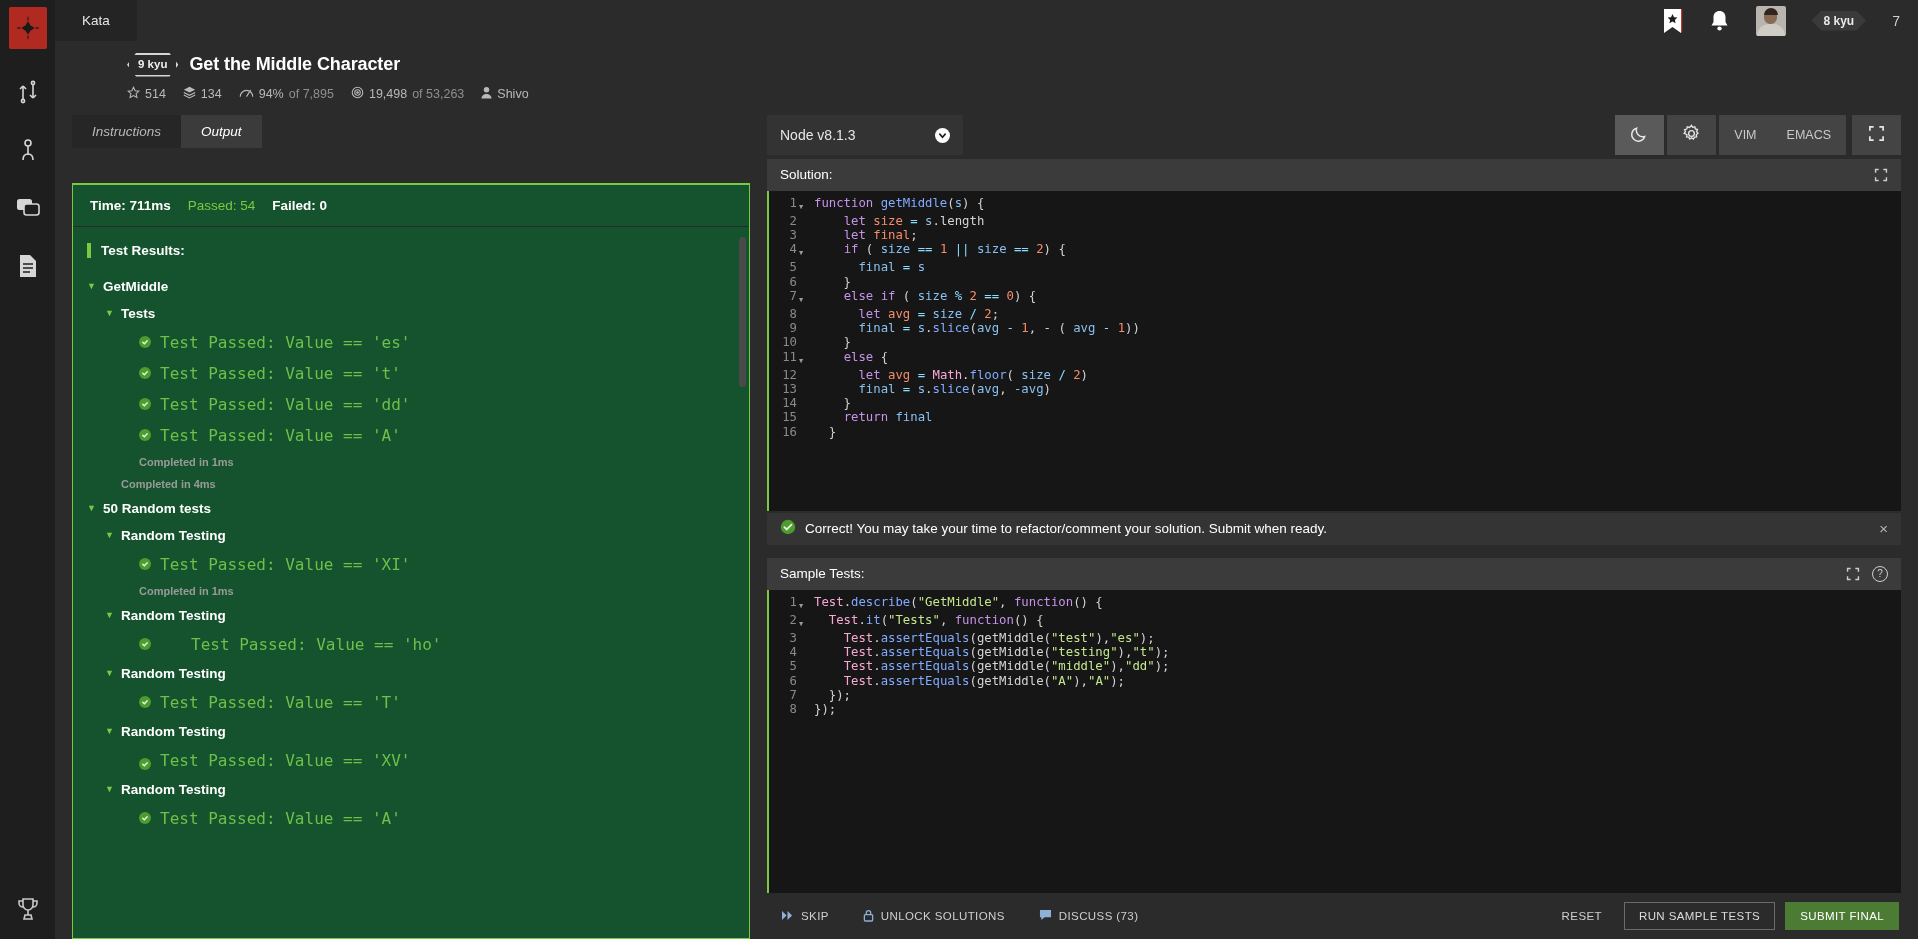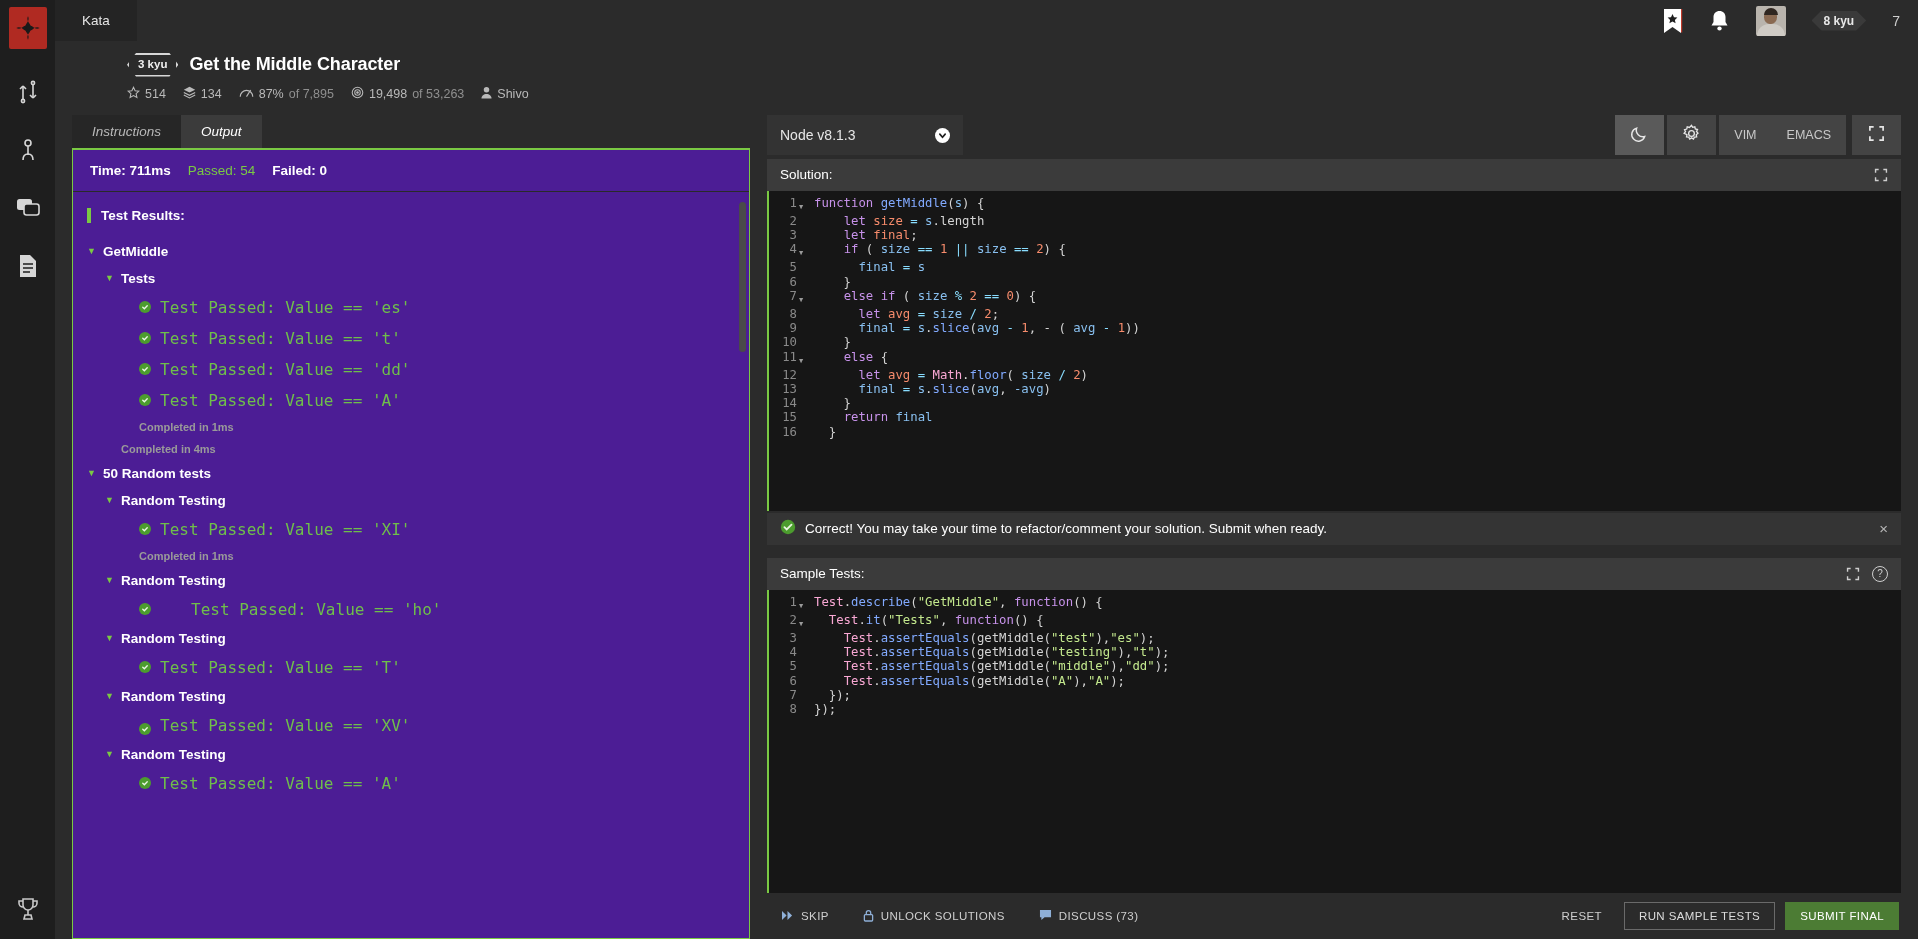--- a/index.html
+++ b/index.html
@@ -83,22 +83,22 @@
   
   .tabs { display: flex; flex: 0 0 auto; }
   .tab {
     padding: 9px 20px; font-size: 13.5px; color: #b9b9b9; background: #262626; font-style: italic;
   }
   .tab.active { background: #3b3b3b; color: #ffffff; }
 
   
   .output-panel {
     flex: 1; border: 1px solid #7ac943; border-top: 2px solid #7ac943;
-    background: #4c1d95; min-height: 0; display: flex; flex-direction: column;
-    position: relative; overflow: hidden;
+    background: #14532d; min-height: 0; display: flex; flex-direction: column;
+    position: relative; overflow: hidden; margin-top: 35px;
   }
   .out-summary {
     padding: 13px 17px; border-bottom: 1px solid #2a2a2a;
     font-size: 13.5px; display: flex; gap: 17px; flex: 0 0 auto;
   }
   .out-summary .time { color: #ffffff; font-weight: bold; }
   .out-summary .passed { color: #7ac943; }
   .out-summary .failed { color: #ffffff; font-weight: bold; }
   .out-scroll { flex: 1; overflow: hidden; position: relative; padding: 16px 0 0 0; }
   .out-inner { padding-left: 14px; }
@@ -281,21 +281,21 @@
             <div class="head"></div>
             <div class="hair"></div>
         </div>
         <div class="kyu-badge">8 kyu</div>
         <div class="honor">7</div>
       </div>
     </div>
 
     <div class="kata-header">
       <div class="kata-title-row">
-        <div class="rank-hex">3 kyu</div>
+        <div class="rank-hex">9 kyu</div>
         <div class="kata-title">Get the Middle Character</div>
       </div>
       <div class="kata-stats">
         <div class="stat">
           <span>
             <svg width="13" height="13" viewBox="0 0 16 16" fill="none" stroke="#b9b9b9" stroke-width="1.3">
               <path d="M8 1.5l2 4.3 4.6.5-3.4 3.1 1 4.6L8 11.7l-4.2 2.3 1-4.6L1.4 6.3 6 5.8z"></path>
             </svg>
           </span>
           <span>514</span>
@@ -310,21 +310,21 @@
           </span>
           <span>134</span>
         </div>
         <div class="stat">
           <span>
             <svg width="15" height="13" viewBox="0 0 18 14" fill="none" stroke="#b9b9b9" stroke-width="1.4">
               <path d="M1.5 12a7.5 7.5 0 0 1 15 0"></path>
                 <path d="M9 12L14 4"></path>
             </svg>
           </span>
-          <span>87%</span>
+          <span>94%</span>
           <span class="muted">of 7,895</span>
         </div>
         <div class="stat">
           <span>
             <svg width="13" height="13" viewBox="0 0 16 16" fill="none" stroke="#b9b9b9" stroke-width="1.3">
               <circle cx="8" cy="8" r="6.5"></circle>
                 <circle cx="8" cy="8" r="3.4"></circle>
                 <circle cx="8" cy="8" r="1" fill="#b9b9b9"></circle>
             </svg>
           </span>

